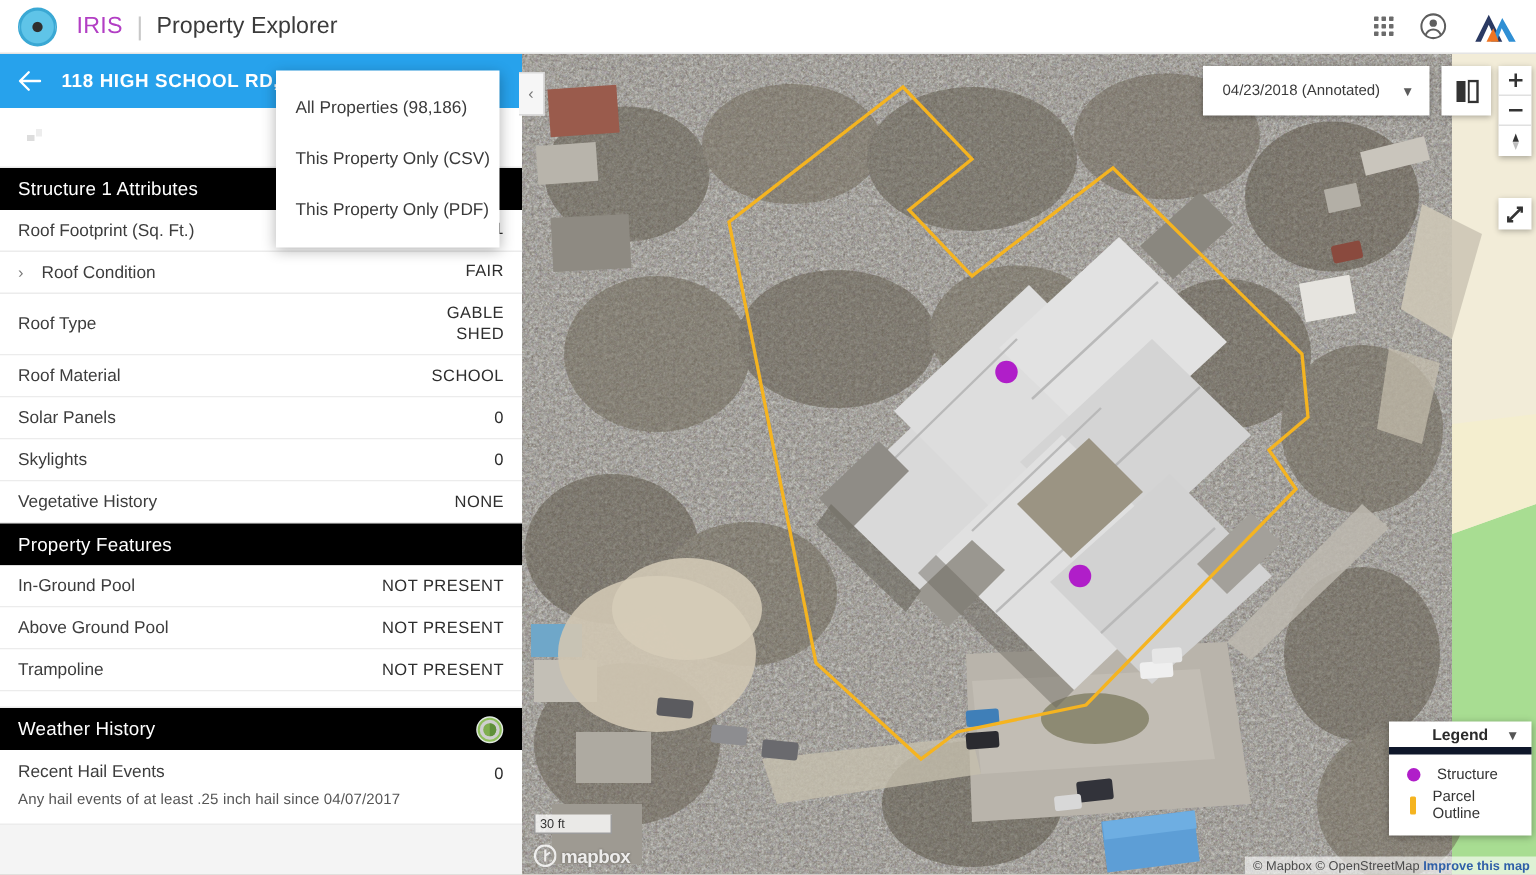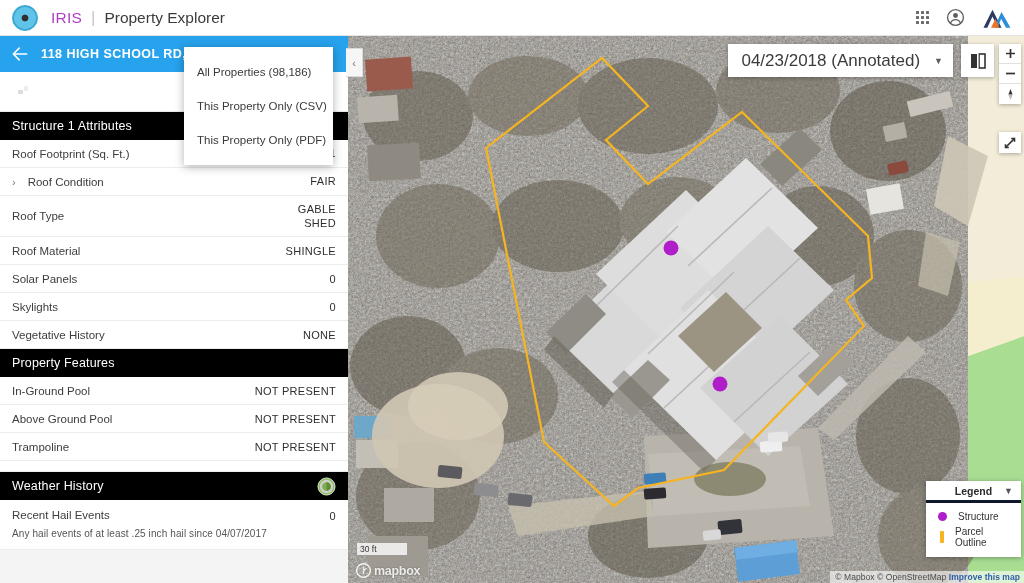--- a/index.html
+++ b/index.html
@@ -103,21 +103,21 @@
     position: absolute; top: 36px; left: 348px; width: 676px; height: 547px;
     overflow: hidden; background: #efeadd;
   }
   .map-img { position: absolute; inset: 0; }
 
   .map-ctrl-row { position: absolute; top: 8px; right: 30px; display: flex; align-items: center; z-index: 20; }
   .date-select {
     background: #fff; height: 33px; min-width: 136px; display: flex; align-items: center;
     padding: 0 10px 0 13px; box-shadow: 0 1px 4px rgba(0,0,0,.3); cursor: pointer;
   }
-  .date-text { font-size: 17px; color: #3b3b3b; text-align: center; }
+  .date-text { font-size: 10px; color: #3b3b3b; text-align: center; }
   .date-caret { margin-left: 14px; color: #5c5c5c; font-size: 9px; }
   .compare-btn {
     width: 33px; height: 33px; background: #fff; margin-left: 8px;
     display: flex; align-items: center; justify-content: center;
     box-shadow: 0 1px 4px rgba(0,0,0,.3); cursor: pointer;
   }
 
   .zoom-stack {
     position: absolute; top: 8px; right: 3px; width: 22px; z-index: 20;
     background: #fff; box-shadow: 0 1px 4px rgba(0,0,0,.3);
@@ -133,21 +133,21 @@
     background: #fff; box-shadow: 0 1px 4px rgba(0,0,0,.3); z-index: 20;
     display: flex; align-items: center; justify-content: center; cursor: pointer;
   }
 
   .legend {
     position: absolute; right: 3px; bottom: 26px; width: 95px; background: #fff;
     box-shadow: 0 1px 5px rgba(0,0,0,.32); z-index: 20; font-size: 10.5px;
   }
   .legend-head {
     display: flex; align-items: center; justify-content: center; position: relative;
-    height: 22px; color: #2b2b2b; font-weight: bold; border-bottom: 3px solid #0f172a;
+    height: 22px; color: #2b2b2b; font-weight: bold; border-bottom: 5px solid #0f172a;
     cursor: pointer;
   }
   .legend-head .lg-caret { position: absolute; right: 8px; font-size: 9px; color: #555; font-weight: normal; }
   .legend-body { padding: 6px 8px 7px 0; }
   .legend-row { display: flex; align-items: center; padding: 2px 0 2px 12px; }
   .legend-row .swatch-dot { width: 9px; height: 9px; border-radius: 50%; flex: none; }
   .legend-row .swatch-bar { width: 4px; height: 12px; border-radius: 1px; flex: none; margin-left: 2px; }
   .legend-row span.lbl { margin-left: 11px; color: #333; font-size: 10px; }
 
   .scale-bar {
@@ -236,21 +236,21 @@
         </div>
         <div class="row-value">FAIR</div>
       </div>
       <div class="row">
         <div class="row-label">Roof Type</div>
         <div class="row-value multi">GABLE
 SHED</div>
       </div>
       <div class="row">
         <div class="row-label">Roof Material</div>
-        <div class="row-value">SHINGLE</div>
+        <div class="row-value">SCHOOL</div>
       </div>
       <div class="row">
         <div class="row-label">Solar Panels</div>
         <div class="row-value">0</div>
       </div>
       <div class="row">
         <div class="row-label">Skylights</div>
         <div class="row-value">0</div>
       </div>
       <div class="row">

